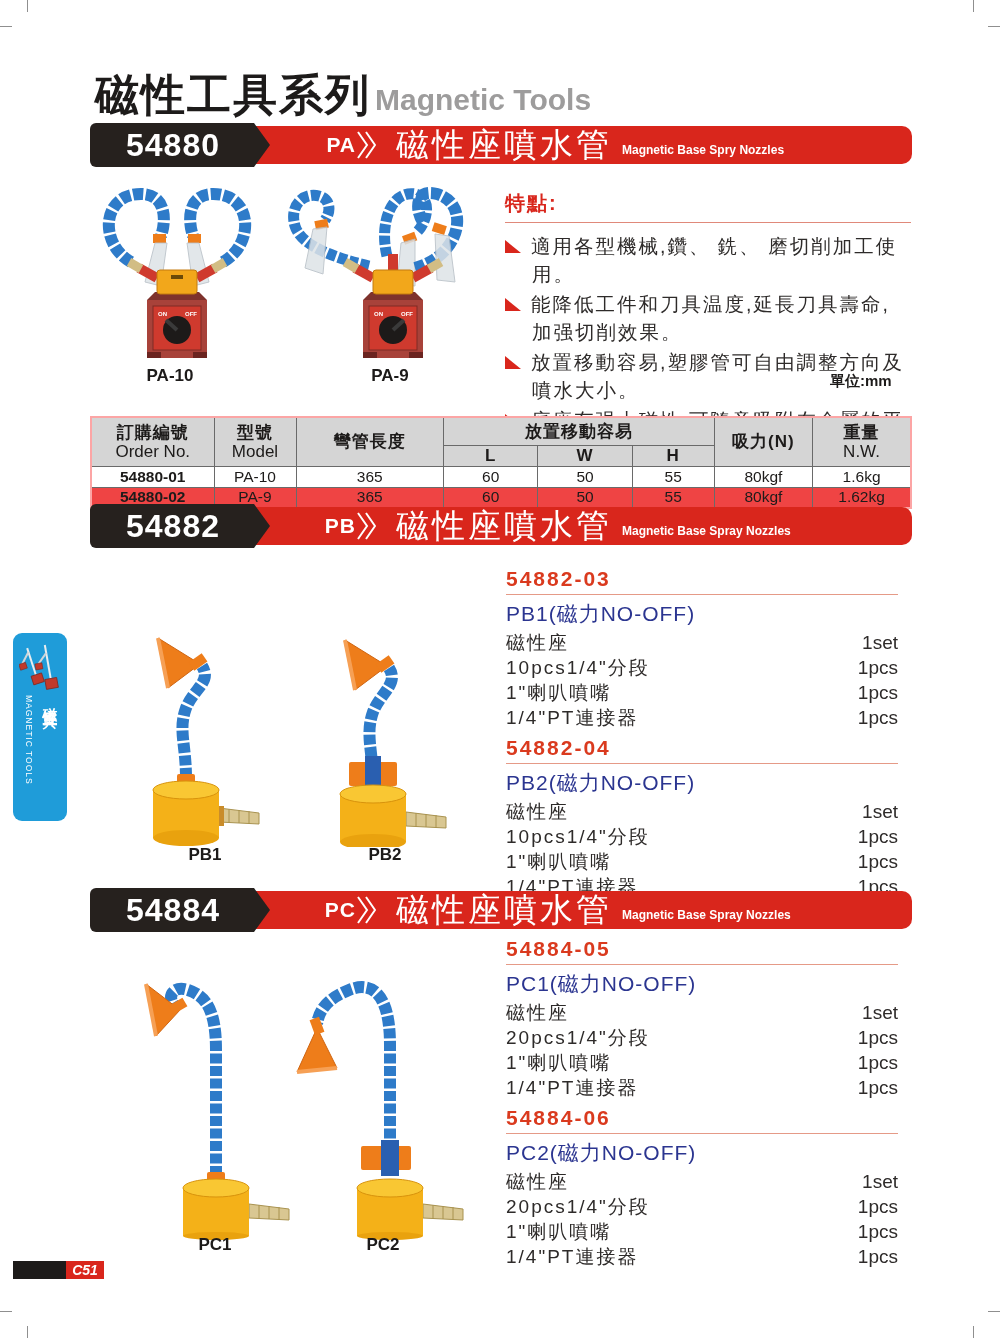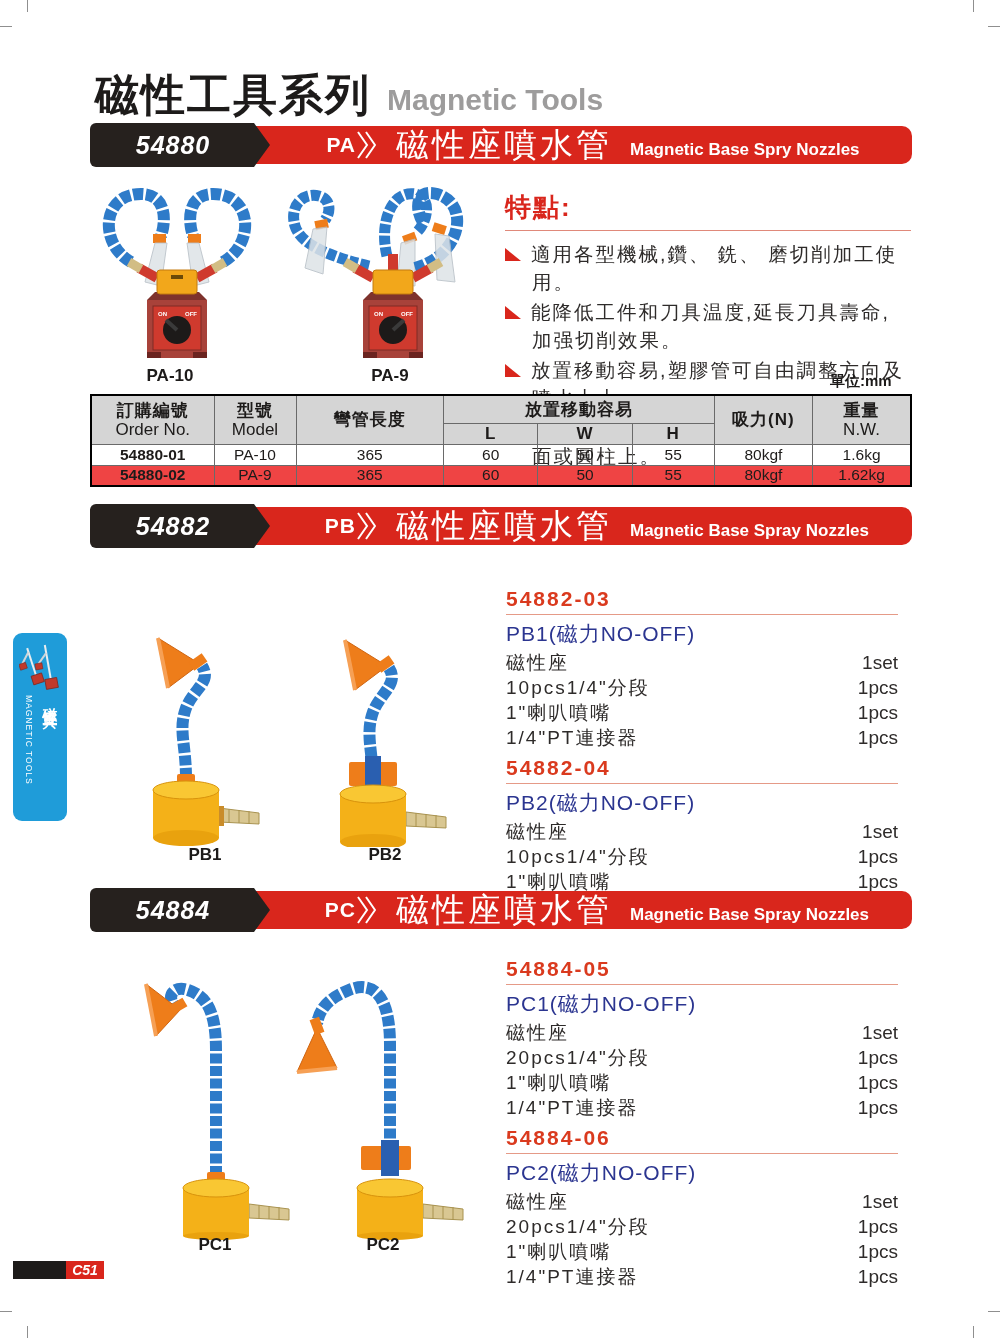--- a/index.html
+++ b/index.html
@@ -8,62 +8,62 @@
     --title-gray:#9d9c9c; --table-gray:#d5d5d5; --sidebar-blue:#1f9cd9;
     --hose-blue:#2e7bc9; --base-yellow:#f4b118; --nozzle-orange:#ee7d1a; --magnet-red:#cf3a2e;
   }
   html,body{margin:0;padding:0;background:#fff;}
   .page{position:relative;width:1000px;height:1338px;background:#fff;overflow:hidden;
         font-family:"Liberation Sans","DejaVu Sans",sans-serif;color:var(--text-dark);}
   .abs{position:absolute;}
   .crop{position:absolute;background:#8f8f8f;}
 
   
-  .page-header{position:absolute;left:95px;top:66px;display:flex;align-items:baseline;gap:16px;}
+  .page-header{position:absolute;left:95px;top:66px;display:flex;align-items:baseline;gap:4px;}
   .title-zh{font-size:44px;font-weight:bold;color:#1d1b1a;letter-spacing:2px;}
   .title-en{font-size:30px;font-weight:bold;color:var(--title-gray);}
 
   
   .banner{position:absolute;left:90px;width:822px;height:38px;background:var(--banner-red);
           border-radius:6px 10px 10px 6px;display:flex;align-items:center;color:#fff;}
   .banner-code{flex:0 0 auto;width:180px;height:44px;background:var(--banner-black);
           border-radius:6px 0 0 6px;
           clip-path:polygon(0 0,calc(100% - 16px) 0,100% 50%,calc(100% - 16px) 100%,0 100%);
           display:flex;align-items:center;justify-content:center;padding-right:14px;box-sizing:border-box;
-          font-size:25px;font-weight:bold;letter-spacing:1px;font-style:italic;}
+          font-size:32px;font-weight:bold;letter-spacing:1px;}
   .banner-series{width:86px;text-align:right;font-size:21px;font-weight:bold;letter-spacing:1px;}
   .banner-chevron{margin:0 6px 0 0;flex:0 0 auto;}
   .banner-title-zh{font-size:33px;letter-spacing:3px;margin-left:14px;white-space:nowrap;}
-  .banner-title-en{font-size:17px;font-weight:bold;margin-left:18px;margin-top:9px;white-space:nowrap;}
+  .banner-title-en{font-size:12px;font-weight:bold;margin-left:10px;margin-top:9px;white-space:nowrap;}
 
   
   .features{position:absolute;left:505px;top:190px;width:406px;}
-  .features-title{color:var(--banner-red);font-size:26px;font-weight:bold;letter-spacing:2px;}
+  .features-title{color:var(--banner-red);font-size:20px;font-weight:bold;letter-spacing:2px;}
   .features-rule{border:none;border-top:1px solid var(--underline-salmon);margin:5px 0 9px;}
   .features-list{list-style:none;margin:0;padding:0;font-size:19.5px;letter-spacing:2px;
                  line-height:28px;color:var(--text-dark);font-weight:500;}
   .features-list li{padding-left:27px;text-indent:-27px;margin-bottom:2px;}
   .features-list li::before{content:"";display:inline-block;width:16px;height:13px;
                  background:var(--banner-red);clip-path:polygon(0 0,100% 100%,0 100%);margin-right:10px;}
   .unit-note{position:absolute;left:830px;top:372px;font-size:15px;font-weight:bold;color:#1d1b1a;}
 
   
-  .spec-table{position:absolute;left:90px;top:394px;width:822px;border-collapse:collapse;
-              table-layout:fixed;border:2px solid #000000;}
+  .spec-table{position:absolute;left:90px;top:416px;width:822px;border-collapse:collapse;
+              table-layout:fixed;border:2px solid #fca5a5;}
   .spec-table th,.spec-table td{border:1px solid #6a6a6a;text-align:center;vertical-align:middle;
               padding:0;color:#1d1b1a;}
   .spec-table th{background:var(--table-gray);font-size:17px;font-weight:bold;letter-spacing:1px;}
   .th-sub{display:block;font-size:17px;font-weight:normal;letter-spacing:0;margin-top:-2px;}
   .row-h1{height:28px;} .row-h2{height:21px;} .row-data{height:21px;}
   .spec-table td{font-size:15.5px;}
   .spec-table td.col-order{font-weight:bold;}
   .spec-table tr.alt td{background:#ef4444;}
 
   
-  .parts-col{position:absolute;left:506px;width:392px;margin-top:20px;}
+  .parts-col{position:absolute;left:506px;width:392px;}
   .part-code{color:var(--accent-red);font-size:21px;font-weight:bold;letter-spacing:2px;line-height:22px;}
   .part-rule{border:none;border-top:1px solid #e59a87;margin:4px 0 7px;}
   .part-name{color:var(--navy);font-size:21px;letter-spacing:1px;line-height:24px;margin-bottom:4px;}
   .part-row{display:flex;justify-content:space-between;font-size:19px;line-height:25px;color:var(--text-dark);}
   .part-row .lbl{letter-spacing:2px;}
   .part-block + .part-block{margin-top:7px;}
 
   
   .product-label{position:absolute;width:80px;text-align:center;font-size:17px;font-weight:bold;color:#1d1b1a;}
   .hose{fill:none;stroke:var(--hose-blue);stroke-width:12;stroke-dasharray:10 2.5;}

